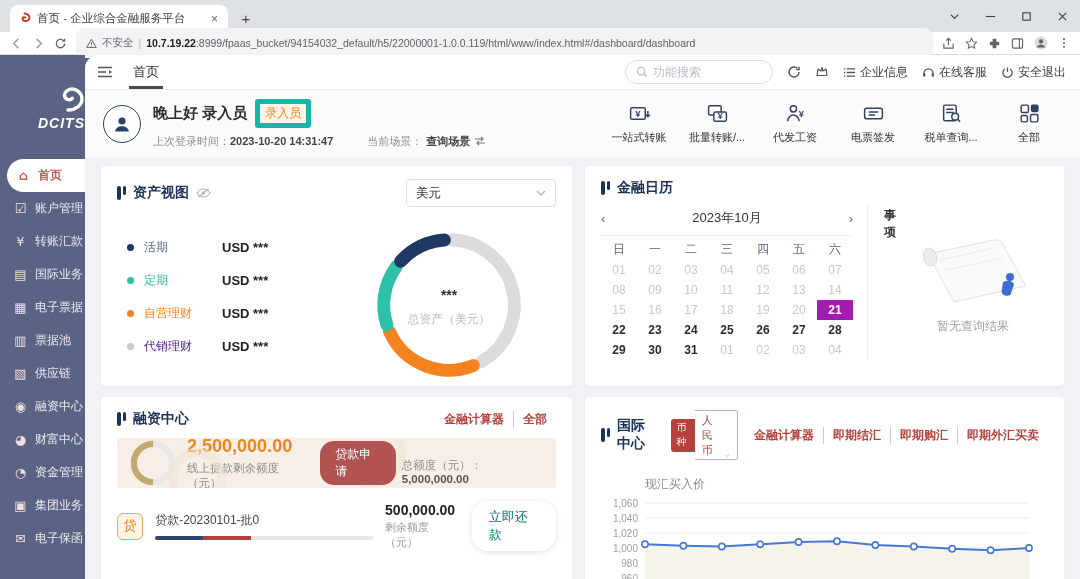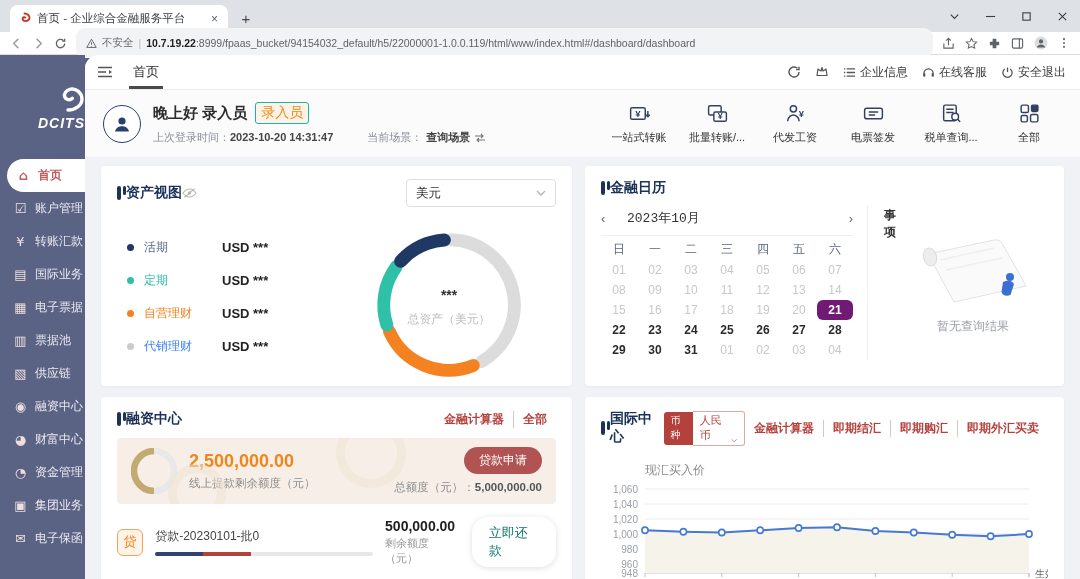--- a/index.html
+++ b/index.html
@@ -35,34 +35,34 @@
   .htab{position:relative;height:100%;display:flex;align-items:center;padding:0 6px;font-size:13px;color:#2b2b2b;}
   .htab::after{content:"";position:absolute;left:2px;right:2px;bottom:0;height:3px;background:#4a4a4a;}
   .hspacer{flex:1;}
   .searchbox{width:148px;height:24px;border:1px solid #dcdfe6;border-radius:13px;display:flex;align-items:center;gap:5px;padding:0 10px;color:#b8bcc4;font-size:12px;}
   .hlink{display:flex;align-items:center;gap:4px;font-size:12px;color:#3a3a3a;cursor:pointer;}
   .hicon{color:#555;}
   
   .greet{height:67px;background:#fbfbfc;display:flex;align-items:center;padding:0 18px;gap:12px;}
   .avatar{width:38px;height:38px;border-radius:50%;border:1.5px solid #2b3f6c;display:flex;align-items:center;justify-content:center;background:#fff;}
   .hello-line{display:flex;align-items:center;gap:8px;font-size:15px;font-weight:bold;color:#2b2b2b;}
-  .badge{font-size:14px;font-weight:normal;color:#f08519;background:#fef3e6;border:1px solid #14b8a6;border-radius:3px;padding:1px 5px;}
+  .badge{font-size:12px;font-weight:normal;color:#f08519;background:#fef3e6;border:5px solid #14b8a6;border-radius:3px;padding:1px 5px;}
   .meta{display:flex;gap:34px;margin-top:6px;font-size:11px;color:#8a8f99;align-items:center;}
   .meta b{color:#444;font-weight:bold;}
   .scene{display:flex;align-items:center;gap:4px;}
   .qa-list{margin-left:auto;display:flex;gap:20px;align-items:flex-start;padding-right:4px;}
   .qa{display:flex;flex-direction:column;align-items:center;gap:5px;width:58px;cursor:pointer;}
   .qa-ico{width:23px;height:23px;}
   .qa-label{font-size:11px;color:#333;white-space:nowrap;overflow:hidden;text-overflow:ellipsis;max-width:58px;}
   
   .main{flex:1;padding:9px 16px 0 16px;display:grid;grid-template-columns:1fr 1fr;gap:11px 13px;overflow:hidden;background:#f0f2f5;}
   .card{background:#fff;border-radius:4px;box-shadow:0 1px 3px rgba(0,0,0,.04);padding:13px 16px;}
   .card.r1{height:220px;}
   .card.r2{height:250px;}
-  .chead{display:flex;align-items:center;}
+  .chead{display:flex;align-items:center;gap:7px;}
   .bars{display:inline-flex;align-items:flex-start;gap:2px;}
   .bars i{display:block;width:3.5px;background:#1c3259;border-radius:2px;}
   .bars i:first-child{height:14px;}
   .bars i:last-child{height:9px;margin-top:0px;}
   .ctitle{font-size:14px;font-weight:bold;color:#1c3259;}
   .chead-right{margin-left:auto;display:flex;align-items:center;gap:8px;}
   .flinks{margin-left:auto;display:flex;align-items:center;}
   .flink{color:#b5413d;font-size:12px;font-weight:bold;cursor:pointer;padding:0 9px;white-space:nowrap;}
   .flink:not(:last-child){border-right:1px solid #e3c2c1;}
   
@@ -73,38 +73,38 @@
   .leg-row{display:flex;align-items:center;gap:10px;height:33px;}
   .leg-dot{width:7px;height:7px;border-radius:50%;}
   .leg-label{width:68px;font-size:12px;}
   .leg-val{font-size:13px;font-weight:bold;color:#222;}
   .donut-wrap{width:215px;display:flex;justify-content:center;}
   
   .cbody{display:flex;margin-top:8px;}
   .cal-left{width:252px;}
   .cal-nav{display:flex;align-items:center;height:26px;font-size:13px;color:#333;}
   .cal-arrow{width:26px;color:#666;cursor:pointer;font-size:13px;}
-  .cal-month{flex:1;text-align:left;font-family:Liberation Mono, monospace;}
+  .cal-month{flex:1;text-align:center;}
   .cal-sep{border-bottom:1px solid #efefef;margin:4px 0 2px;}
   .cal-grid{display:grid;grid-template-columns:repeat(7,1fr);row-gap:0px;}
   .cal-grid .wd{color:#5a6578;font-size:12px;text-align:center;height:22px;line-height:22px;}
   .day{height:20px;line-height:20px;text-align:center;font-size:12px;color:#c6c8cc;cursor:pointer;}
   .day.b{color:#2b2b2b;font-weight:bold;}
-  .day.t{background:#701a75;color:#fff;font-weight:bold;border-radius:6px;}
+  .day.t{background:#a21caf;color:#fff;font-weight:bold;border-radius:0;}
   .cal-right{flex:1;border-left:1px solid #f0f0f0;margin-left:14px;padding-left:16px;display:flex;}
   .ev-title{font-size:12px;font-weight:bold;color:#333;margin-top:2px;}
   .ev-empty{flex:1;display:flex;flex-direction:column;align-items:center;justify-content:center;gap:4px;color:#9b9fa6;font-size:12px;}
   
-  .fin-banner{position:relative;margin-top:10px;height:66px;background:#f7efe7;border-radius:4px;display:flex;align-items:center;padding:0 14px;gap:12px;overflow:hidden;}
+  .fin-banner{position:relative;margin-top:10px;height:50px;background:#f7efe7;border-radius:4px;display:flex;align-items:center;padding:0 14px;gap:12px;overflow:hidden;}
   .fin-banner::before,.fin-banner::after{content:"";position:absolute;border:9px solid #efe3d3;border-radius:50%;opacity:.55;}
   .fin-banner::before{width:52px;height:52px;right:150px;top:-20px;}
   .fin-banner::after{width:40px;height:40px;right:330px;bottom:-18px;}
   .fin-amt{font-size:18px;font-weight:bold;color:#f08519;}
   .fin-amt-label{font-size:11.5px;color:#8c8c8c;margin-top:4px;}
-  .fin-right{margin-left:auto;display:flex;flex-direction:column;align-items:flex-end;gap:6px;z-index:1;}
+  .fin-right{margin-left:auto;display:flex;flex-direction:row;align-items:flex-end;gap:6px;z-index:1;}
   .btn-apply{background:#b15353;color:#fff;font-size:12px;border-radius:14px;padding:5px 15px;cursor:pointer;}
   .fin-total{font-size:11.5px;color:#8c8c8c;}
   .fin-total b{color:#555;}
   .loan-row{display:flex;align-items:center;margin-top:13px;gap:12px;}
   .loan-badge{width:27px;height:27px;border:1px solid #f0a35c;background:#fdf3e7;color:#f08519;border-radius:6px;display:flex;align-items:center;justify-content:center;font-size:13px;}
   .loan-mid{width:225px;}
   .loan-name{font-size:12px;color:#444;}
   .loan-bar{margin-top:7px;height:4px;border-radius:2px;background:#e8e8e8;display:flex;overflow:hidden;}
   .loan-bar i{display:block;height:100%;}
   .loan-amt{font-size:14px;font-weight:bold;color:#222;}
@@ -281,20 +281,27 @@
 
     <div class="header">
       <span>
           <svg width="16" height="14" viewBox="0 0 16 14">
             <path d="M1 2.5h14M1 7h8M1 11.5h14" stroke="#555" stroke-width="1.5"></path>
             <path d="M12 5l3 2-3 2z" fill="#555"></path>
           </svg>
         </span>
       <div class="htab">首页</div>
       <div class="hspacer"></div>
+      <div class="searchbox">
+        <svg width="12" height="12" viewBox="0 0 14 14">
+            <circle cx="6" cy="6" r="4.3" fill="none" stroke="#b8bcc4" stroke-width="1.4"></circle>
+            <path d="M9.3 9.3l3 3" stroke="#b8bcc4" stroke-width="1.4"></path>
+          </svg>
+        <span>功能搜索</span>
+      </div>
       <span class="hicon">
           <svg width="14" height="14" viewBox="0 0 14 14">
             <path d="M12 7a5 5 0 1 1-1.6-3.7M12 1.8v2.8H9.2" fill="none" stroke="#555" stroke-width="1.4"></path>
           </svg>
         </span>
       <span class="hicon">
           <svg width="14" height="14" viewBox="0 0 14 14">
             <path d="M2 10.5L3 4l3 2 1-3.5L8 6l3-2 1 6.5z" fill="none" stroke="#555" stroke-width="1.2" stroke-linejoin="round"></path>
           </svg>
         </span>
@@ -434,21 +441,21 @@
                 <span class="leg-label" style="color:#2fc0a8">定期</span>
                 <span class="leg-val">USD ***</span>
               </div>
               <div class="leg-row">
                 <span class="leg-dot" style="background:#f58220"></span>
                 <span class="leg-label" style="color:#f58220">自营理财</span>
                 <span class="leg-val">USD ***</span>
               </div>
               <div class="leg-row">
                 <span class="leg-dot" style="background:#c9cbce"></span>
-                <span class="leg-label" style="color:#3b82f6">代销理财</span>
+                <span class="leg-label" style="color:#4c1d95">代销理财</span>
                 <span class="leg-val">USD ***</span>
               </div>
             </div>
           <div class="donut-wrap">
             <svg width="168" height="168" viewBox="0 0 170 170">
               <path d="M 87.3 19.0 A 66 66 0 0 1 118.0 142.2" fill="none" stroke="#dcdcdc" stroke-width="13" stroke-linecap="round"></path>
               <path d="M 109.7 146.2 A 66 66 0 0 1 24.7 111.8" fill="none" stroke="#f58220" stroke-width="13" stroke-linecap="round"></path>
               <path d="M 22.2 105.4 A 66 66 0 0 1 31.6 46.2" fill="none" stroke="#2fc0a8" stroke-width="13" stroke-linecap="round"></path>
               <path d="M 36.0 40.8 A 66 66 0 0 1 80.4 19.2" fill="none" stroke="#1f3864" stroke-width="13" stroke-linecap="round"></path>
               <text x="85" y="80" text-anchor="middle" font-size="14" font-weight="bold" fill="#333">***</text>

